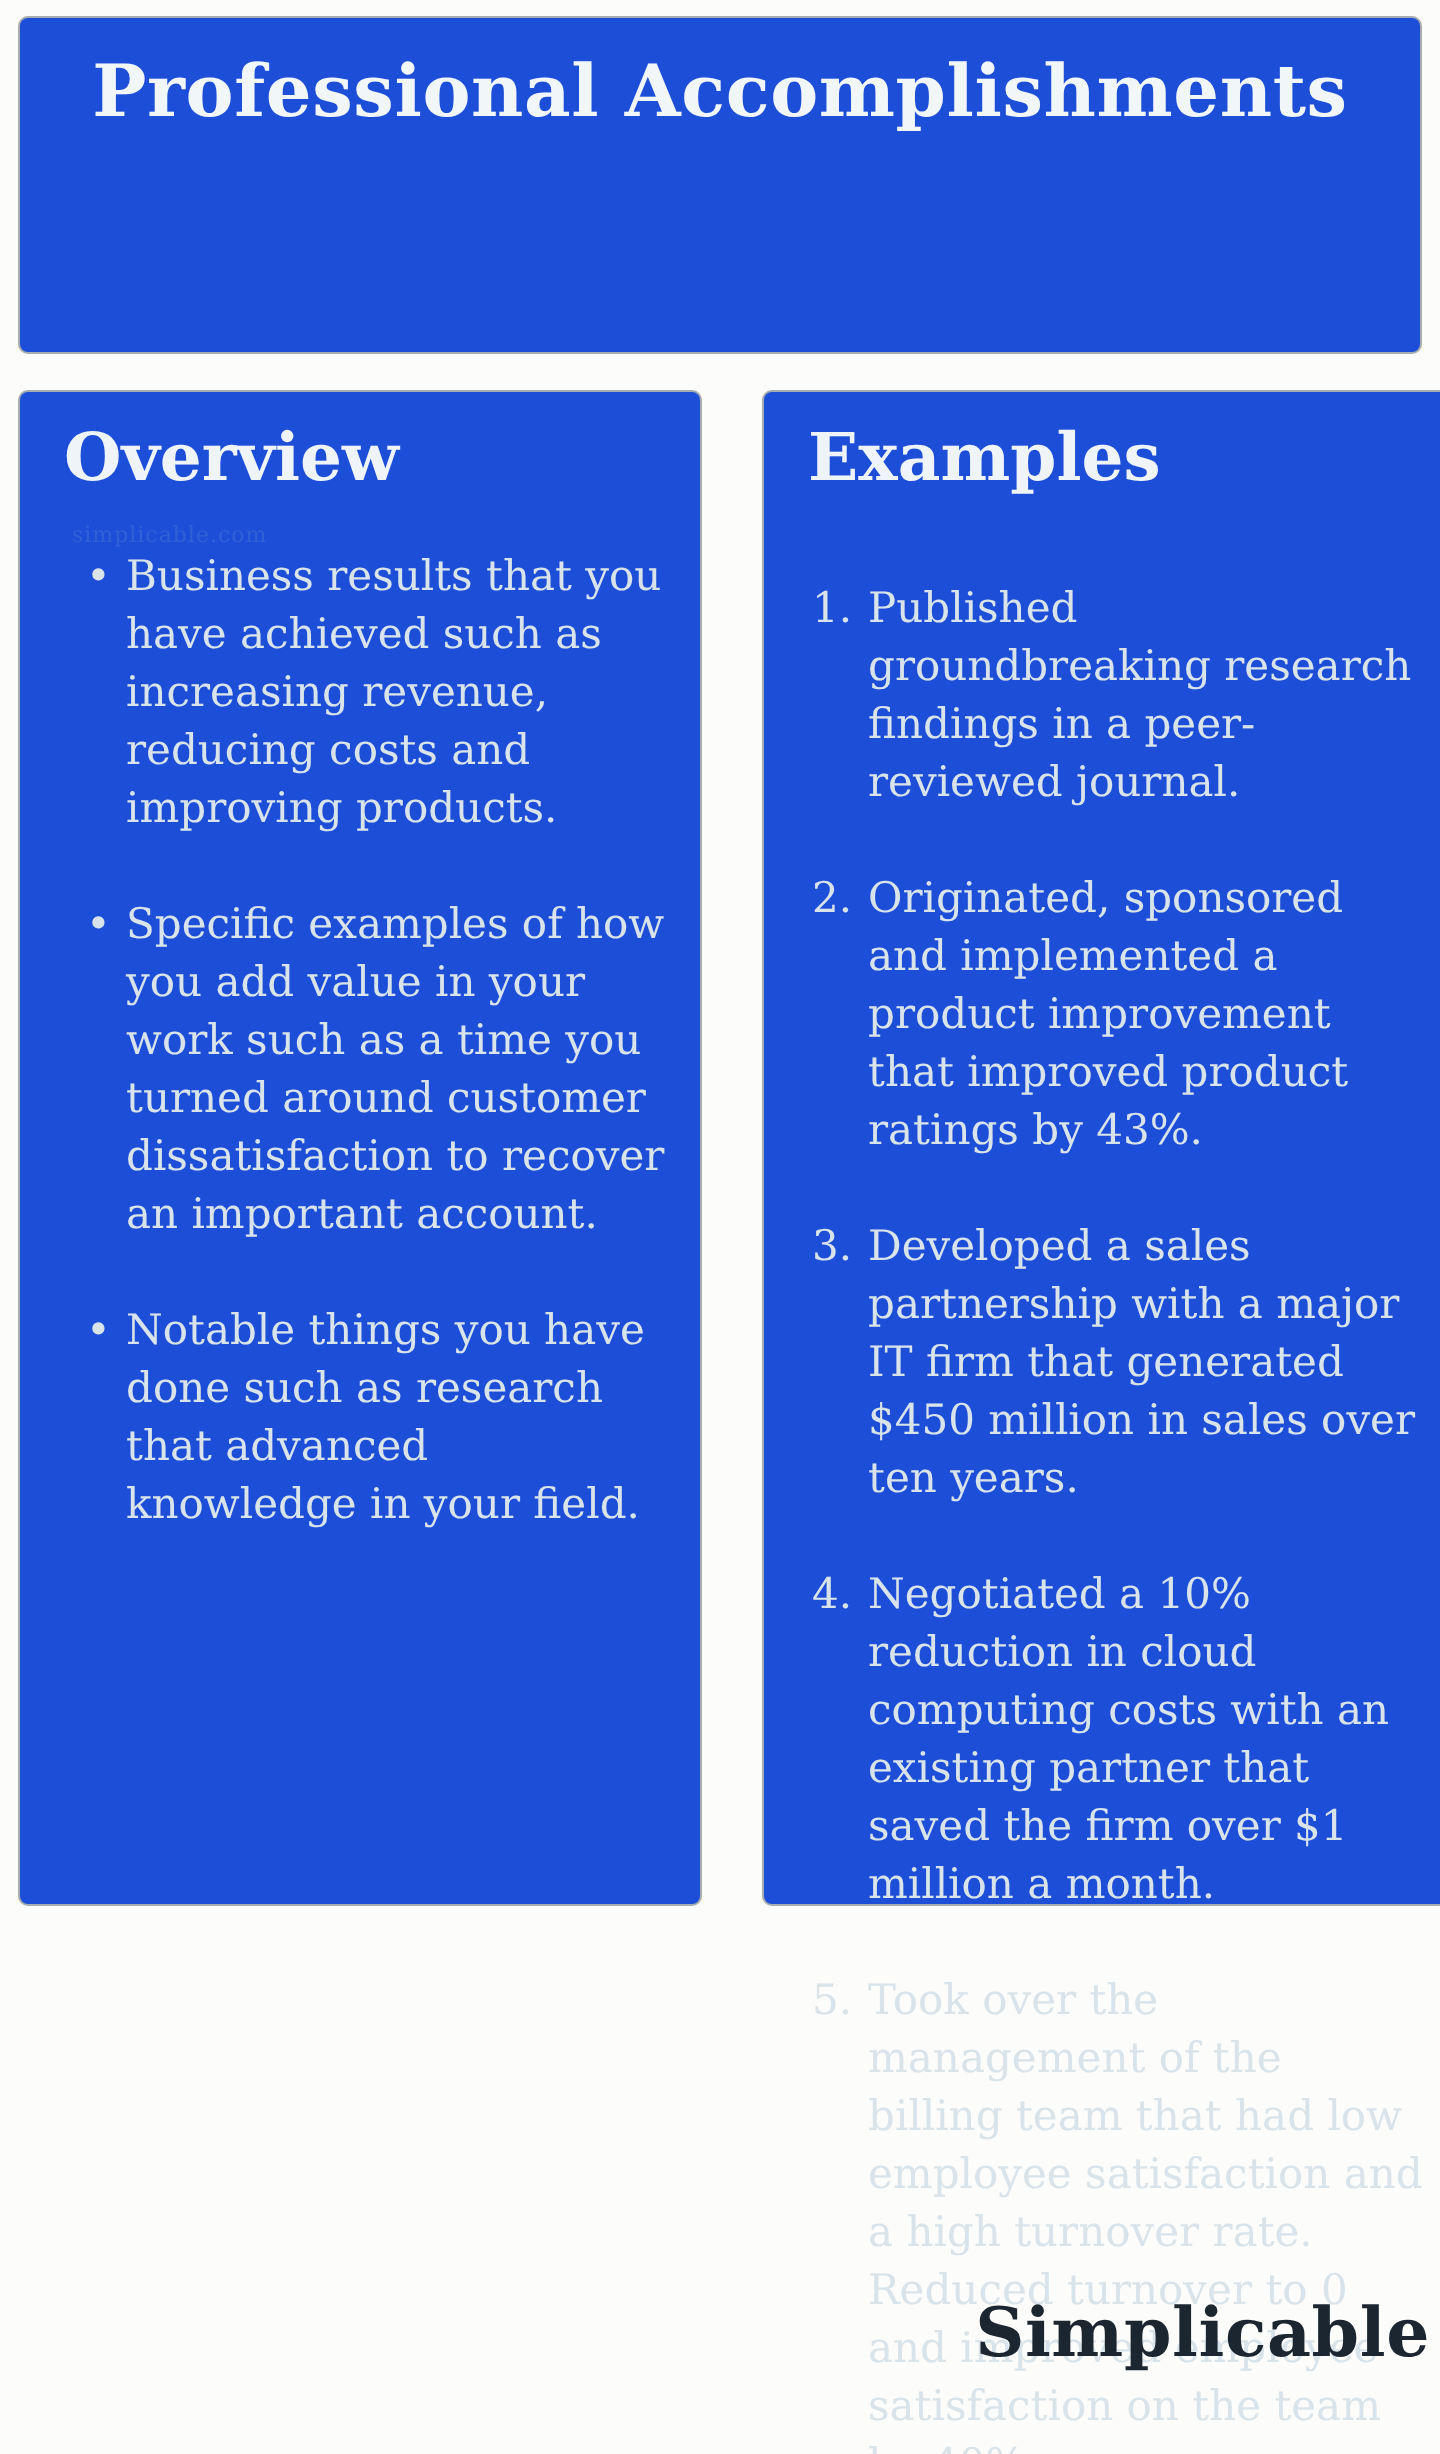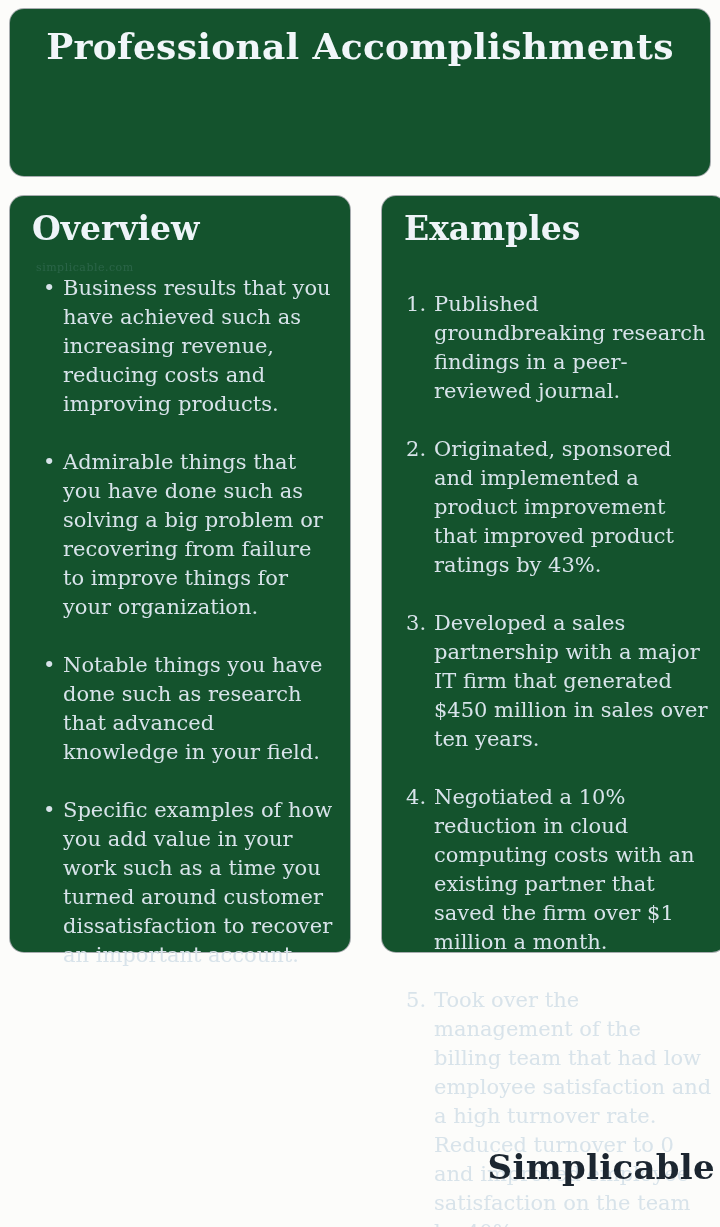--- a/index.html
+++ b/index.html
@@ -8,22 +8,22 @@
     background: #fcfcfa;
     font-family: "DejaVu Serif", "Liberation Serif", serif;
   }
   .page {
     position: relative;
     width: 720px; height: 1227px;
     overflow: hidden;
   }
   .card {
     position: absolute;
-    background: #14532d;
-    border-radius: 14px;
+    background: #1d4ed8;
+    border-radius: 4px;
     box-shadow: 0 0 0 1px rgba(8,22,34,0.35);
   }
   
   .header-card {
     left: 10px; top: 9px;
     width: 700px; height: 167px;
     text-align: center;
     color: #edf3f7;
   }
   .header-card h1 {
@@ -101,23 +101,22 @@
 
   <header class="card header-card">
     <h1>Professional Accomplishments</h1>
   </header>
 
   <section class="card col col-left">
     <h2>Overview</h2>
     <div class="watermark">simplicable.com</div>
     <ul>
       <li>Business results that you have achieved such as increasing revenue, reducing costs and improving products.</li>
-      <li>Admirable things that you have done such as solving a big problem or recovering from failure to improve things for your organization.</li>
+      <li>Specific examples of how you add value in your work such as a time you turned around customer dissatisfaction to recover an important account.</li>
       <li>Notable things you have done such as research that advanced knowledge in your field.</li>
-      <li>Specific examples of how you add value in your work such as a time you turned around customer dissatisfaction to recover an important account.</li>
     </ul>
   </section>
 
   <section class="card col col-right">
     <h2>Examples</h2>
     <ol>
       <li>Published groundbreaking research findings in a peer-reviewed journal.</li>
       <li>Originated, sponsored and implemented a product improvement that improved product ratings by 43%.</li>
       <li>Developed a sales partnership with a major IT firm that generated $450 million in sales over ten years.</li>
       <li>Negotiated a 10% reduction in cloud computing costs with an existing partner that saved the firm over $1 million a month.</li>

